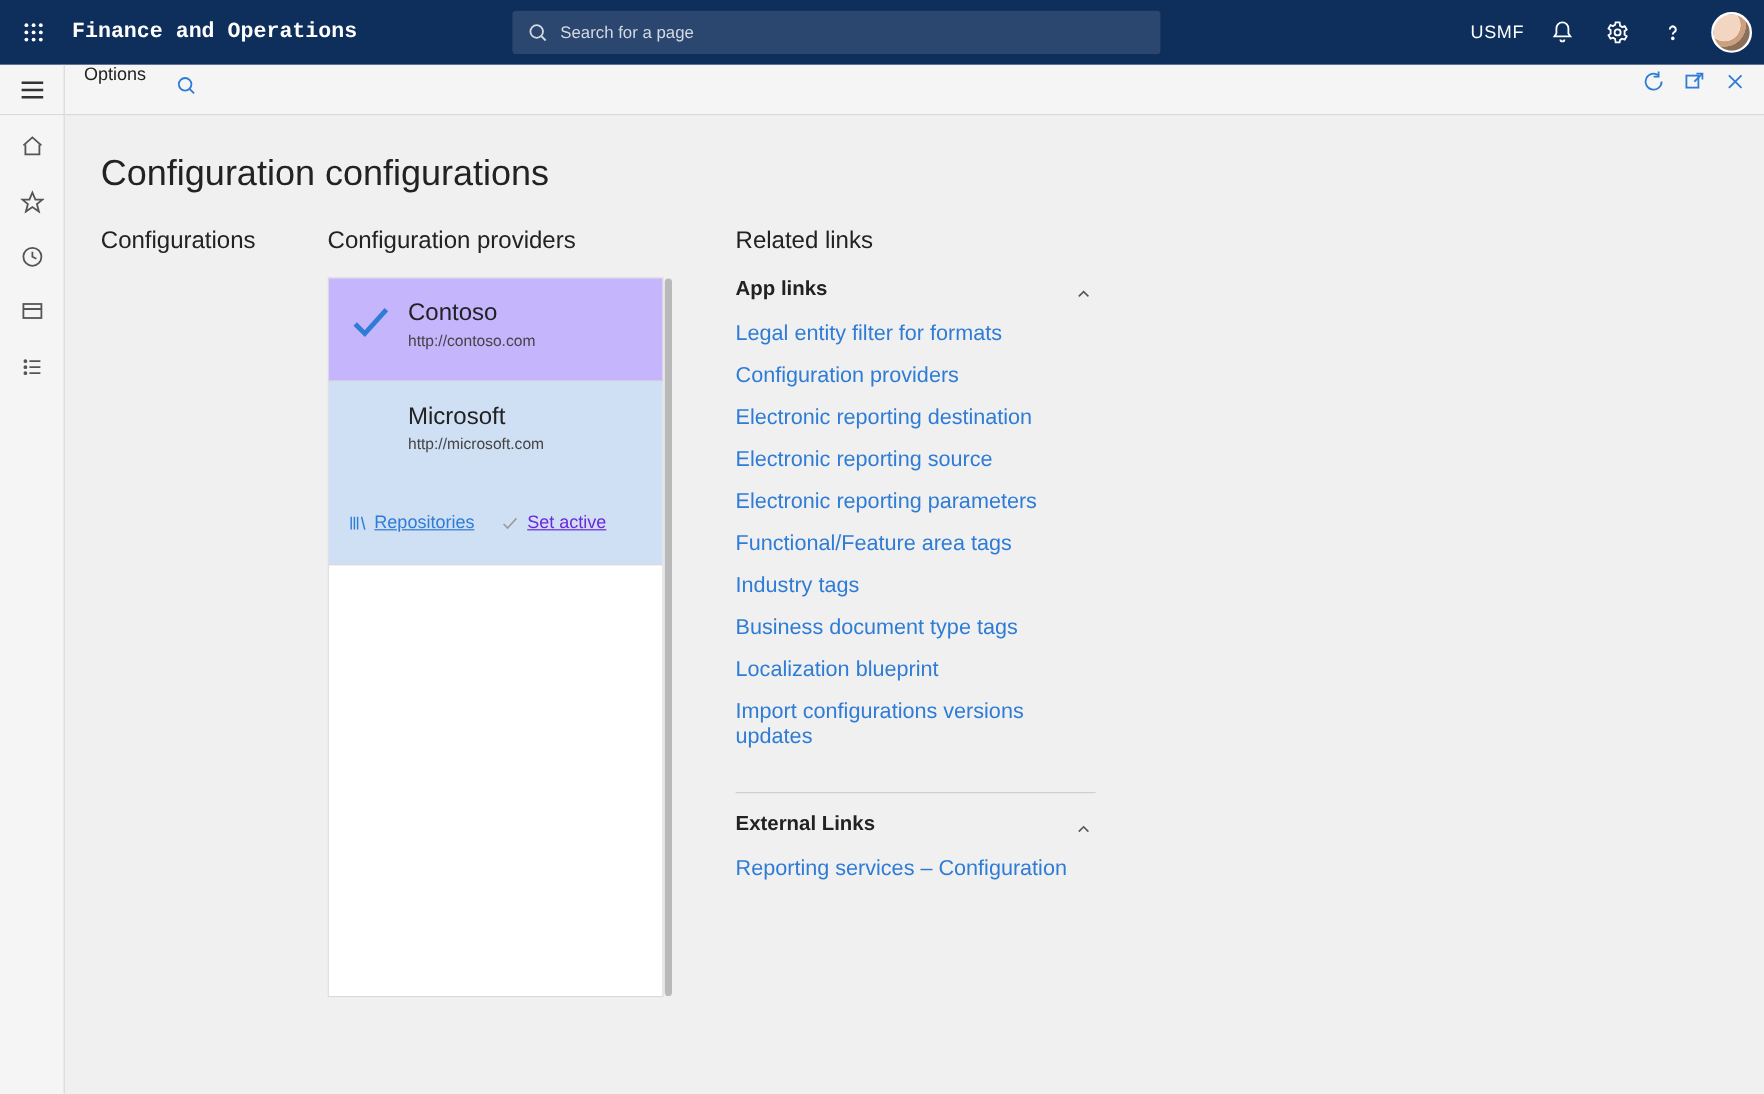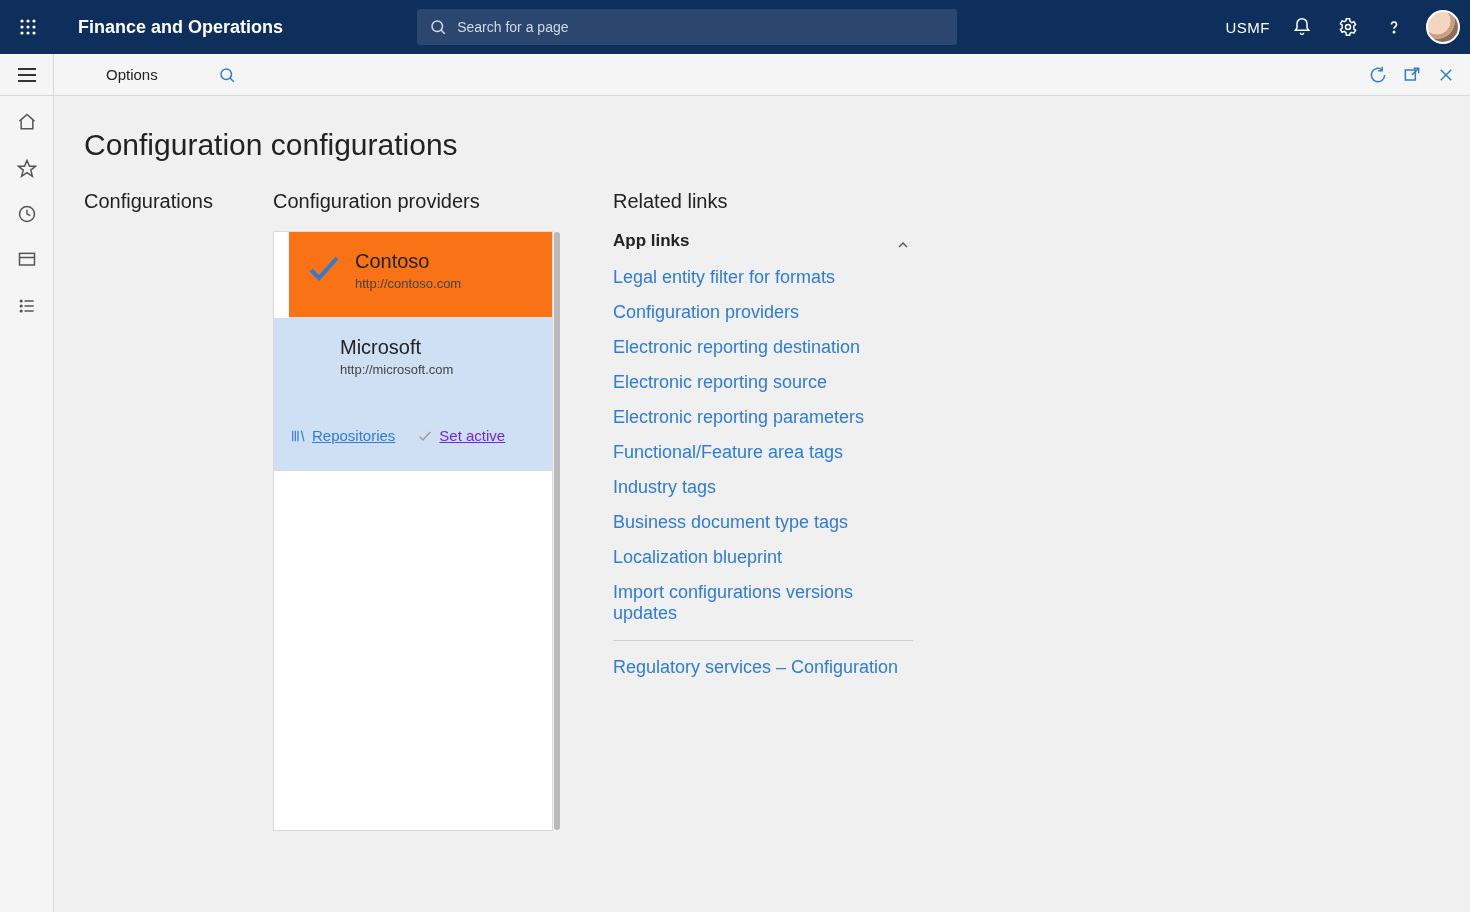--- a/index.html
+++ b/index.html
@@ -38,22 +38,23 @@
   }
   .waffle {
     width: 40px; height: 40px;
     display:flex; align-items:center; justify-content:center;
     cursor:pointer;
   }
   .waffle svg { fill:#fff; }
   .app-title {
     font-size: 18px;
     font-weight: 600;
-    margin-left: 30px;
+    margin-left: 12px;
     white-space: nowrap;
+    font-family: Liberation Mono, monospace;
   }
   .search-wrap {
     flex: 0 0 auto;
     margin-left: auto;
     margin-right: auto;
   }
   .search {
     width: 540px;
     height: 36px;
     background: rgba(255,255,255,0.12);
@@ -88,23 +89,22 @@
     border: 2px solid #fff;
     cursor:pointer;
   }
 
   
   .secondbar {
     height: 42px;
     background: var(--toolbar-bg);
     border-bottom: 1px solid var(--border);
     display:flex;
-    align-items:center;
+    align-items:flex-start;
     padding: 0 10px 0 0;
-    gap: 36px;
   }
   .hamburger {
     width: 54px;
     height: 42px;
     display:flex; align-items:center; justify-content:center;
     border-right: 1px solid var(--border);
     cursor:pointer;
   }
   .hamburger svg { stroke:#333; }
   .sb-text {
@@ -203,21 +203,21 @@
     right:-8px; top:0; bottom:0;
     width:6px;
     background:#b9b9b9;
     border-radius:3px;
   }
   .prov-card {
     padding: 18px 16px 26px 16px;
     border-bottom: 1px solid var(--border);
     position:relative;
   }
-  .prov-card.inactive { background:#f97316;margin-left:15px; }
+  .prov-card.inactive { background:#c4b5fd; }
   .prov-card.selected { background: var(--selected-card); }
   .prov-head {
     display:flex;
     gap: 14px;
     align-items:flex-start;
   }
   .prov-check {
     width:36px; height:36px;
     display:flex; align-items:center; justify-content:center;
   }
@@ -240,21 +240,21 @@
   }
   .prov-act.enabled { color: var(--ms-blue); }
   .prov-act.enabled svg { stroke: var(--ms-blue); }
   .prov-act.disabled { color:#6d28d9; cursor:default; }
   .prov-act.disabled svg { stroke:#9a9a9a; }
 
   
   .links-col { width: 300px; }
   .link-section {
     border-bottom: 1px solid #cfcfcf;
-    padding-bottom: 16px;
+    padding-bottom: 36px;
     margin-bottom: 16px;
   }
   .link-section:last-child { border-bottom:none; }
   .link-header {
     display:flex;
     align-items:center;
     justify-content:space-between;
     cursor:pointer;
   }
   .link-header h3 {
@@ -487,21 +487,29 @@
             <a class="link-item">Electronic reporting parameters</a>
             <a class="link-item">Functional/Feature area tags</a>
             <a class="link-item">Industry tags</a>
             <a class="link-item">Business document type tags</a>
             <a class="link-item">Localization blueprint</a>
             <a class="link-item">Import configurations versions updates</a>
           </div>
         </div>
 
         <div class="link-section">
+          <div class="link-header">
+            <h3>External Links</h3>
+            <span class="chev">
+              <svg width="16" height="16" viewBox="0 0 24 24" stroke-width="2">
+                  <polyline points="6 15 12 9 18 15"></polyline>
+                </svg>
+            </span>
+          </div>
           <div class="link-list">
-            <a class="link-item">Regulatory services – Configuration</a>
+            <a class="link-item">Reporting services – Configuration</a>
           </div>
         </div>
 
       </div>
     </div>
   </div>
 </div>
 
 </body></html>

